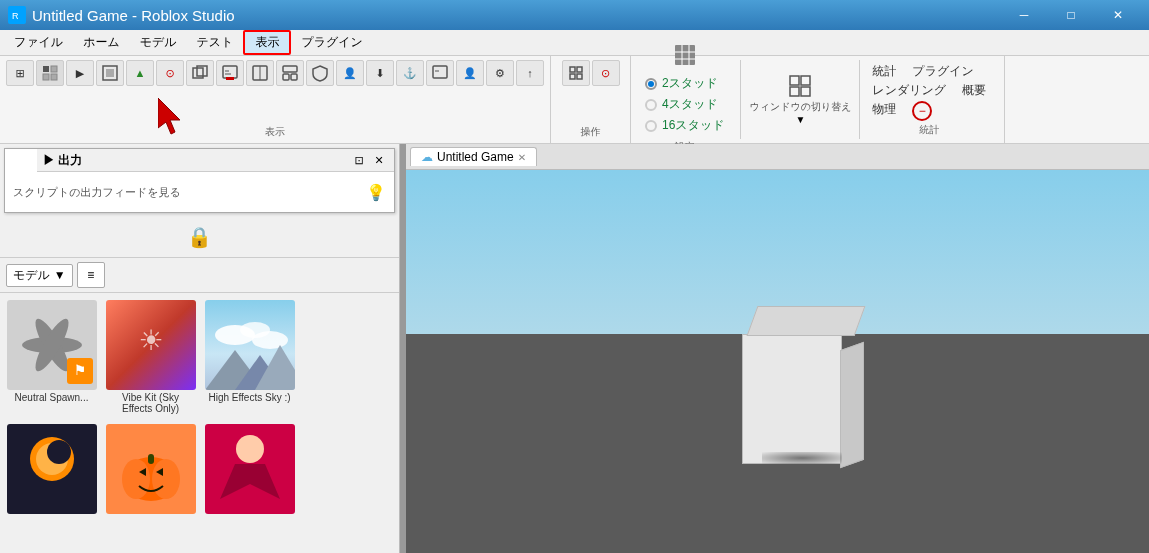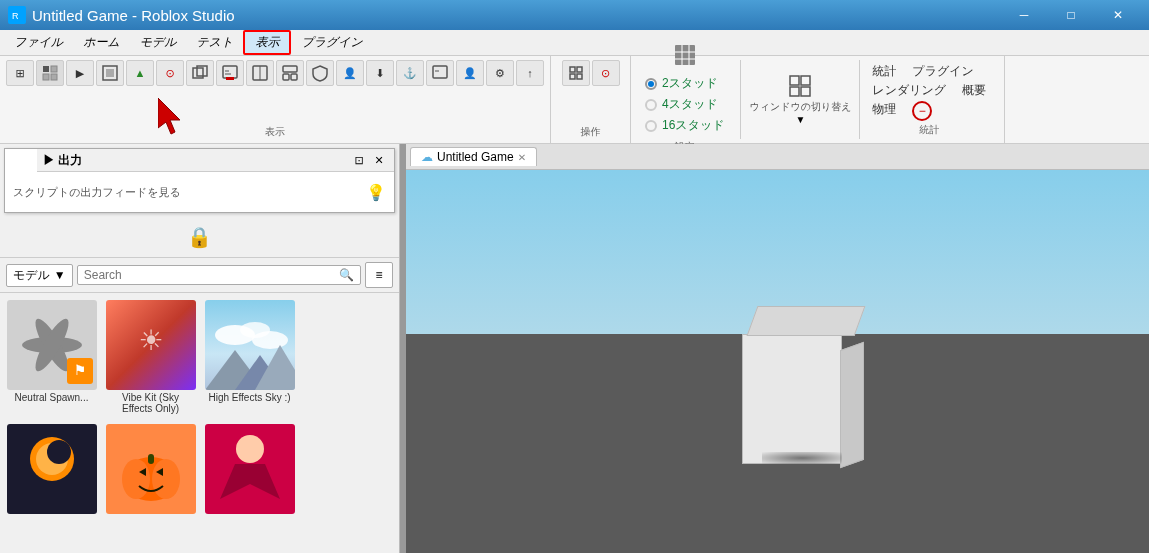--- a/index.html
+++ b/index.html
@@ -14,21 +14,20 @@
     #title-bar .app-icon { width: 18px; height: 18px; background: #00a2ff; border-radius: 2px; display:flex;align-items:center;justify-content:center; }
     #title-bar .title { font-size: 15px; }
     #title-bar .win-controls { margin-left: auto; display: flex; gap: 1px; }
     #title-bar .win-btn { width: 46px; height: 30px; display:flex;align-items:center;justify-content:center; color:white; font-size:12px; cursor:pointer; }
 
     
     #menu-bar {
       display: flex; align-items: center; height: 26px;
       background: #f0f0f0; border-bottom: 1px solid #ccc;
       padding: 0 4px;
-      font-style: italic;
     }
     .menu-item {
       padding: 2px 10px; height: 100%; display:flex;align-items:center;
       cursor: pointer; font-size: 12px; border-radius: 2px;
     }
 
     
     #toolbar {
       display: flex; background: #f5f5f5; border-bottom: 1px solid #ccc;
       height: 88px; align-items: stretch;
@@ -375,24 +374,20 @@
     </div>
 
     <div id="lock-icon-area">
       <span class="lock-icon">🔒</span>
     </div>
 
     <div id="model-search">
       <div class="model-dropdown">
         <span>モデル</span>
         <span>▼</span>
-      </div>
-      <div class="search-box">
-        <input type="text" placeholder="Search" style="">
-        <span class="search-icon">🔍</span>
       </div>
       <div class="filter-btn">≡</div>
     </div>
 
     <div id="asset-grid">
 
       <div class="asset-item">
         <div class="asset-thumb">
           <svg width="90" height="90" viewBox="0 0 90 90">
             <rect width="90" height="90" fill="#d0d0d0"></rect>

